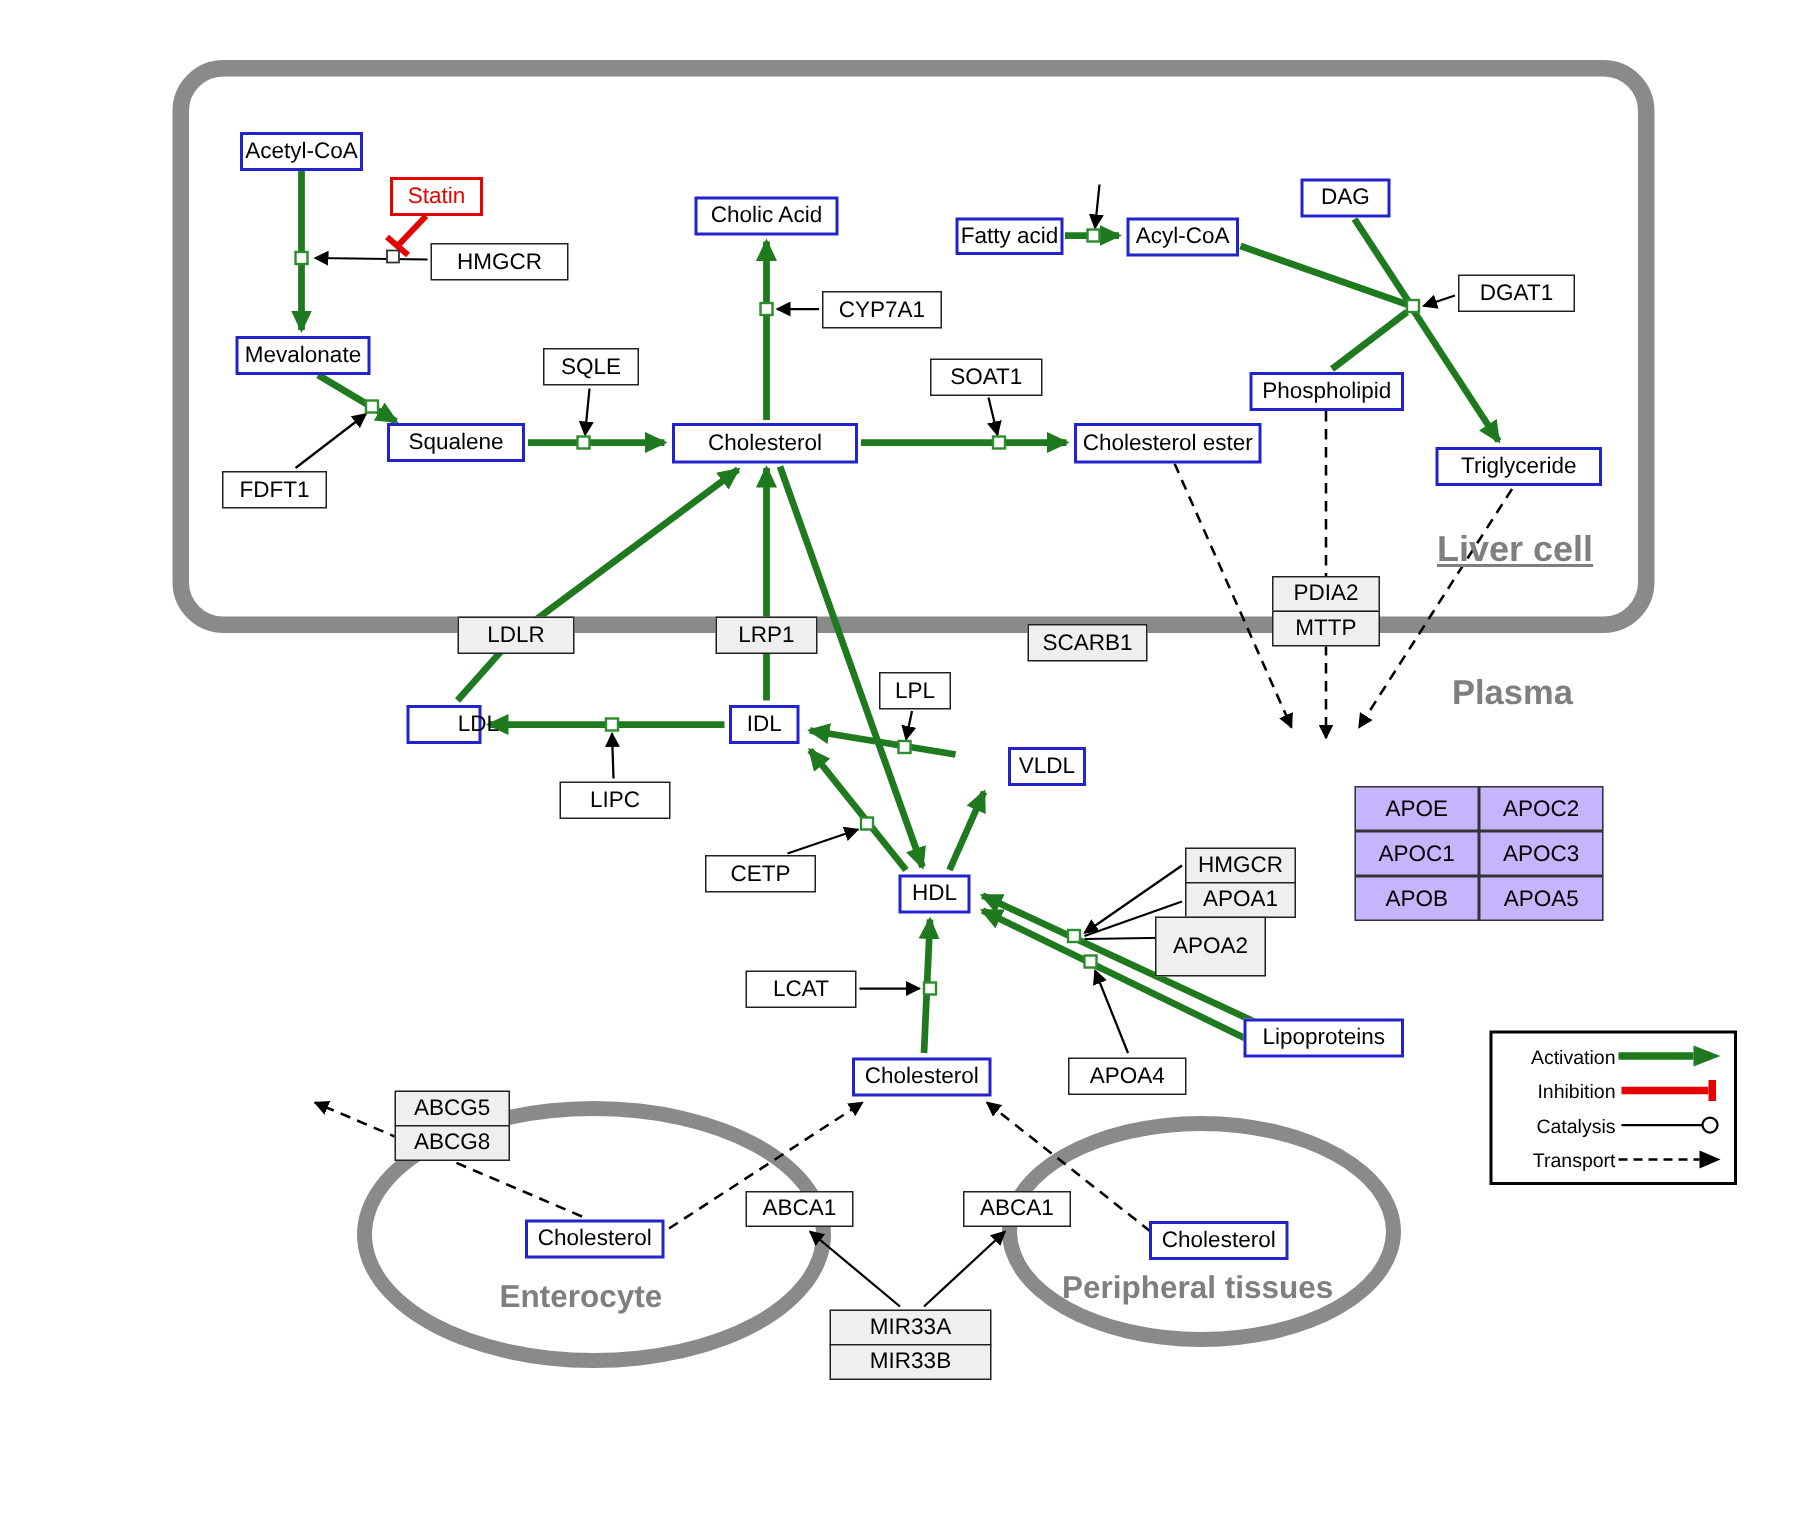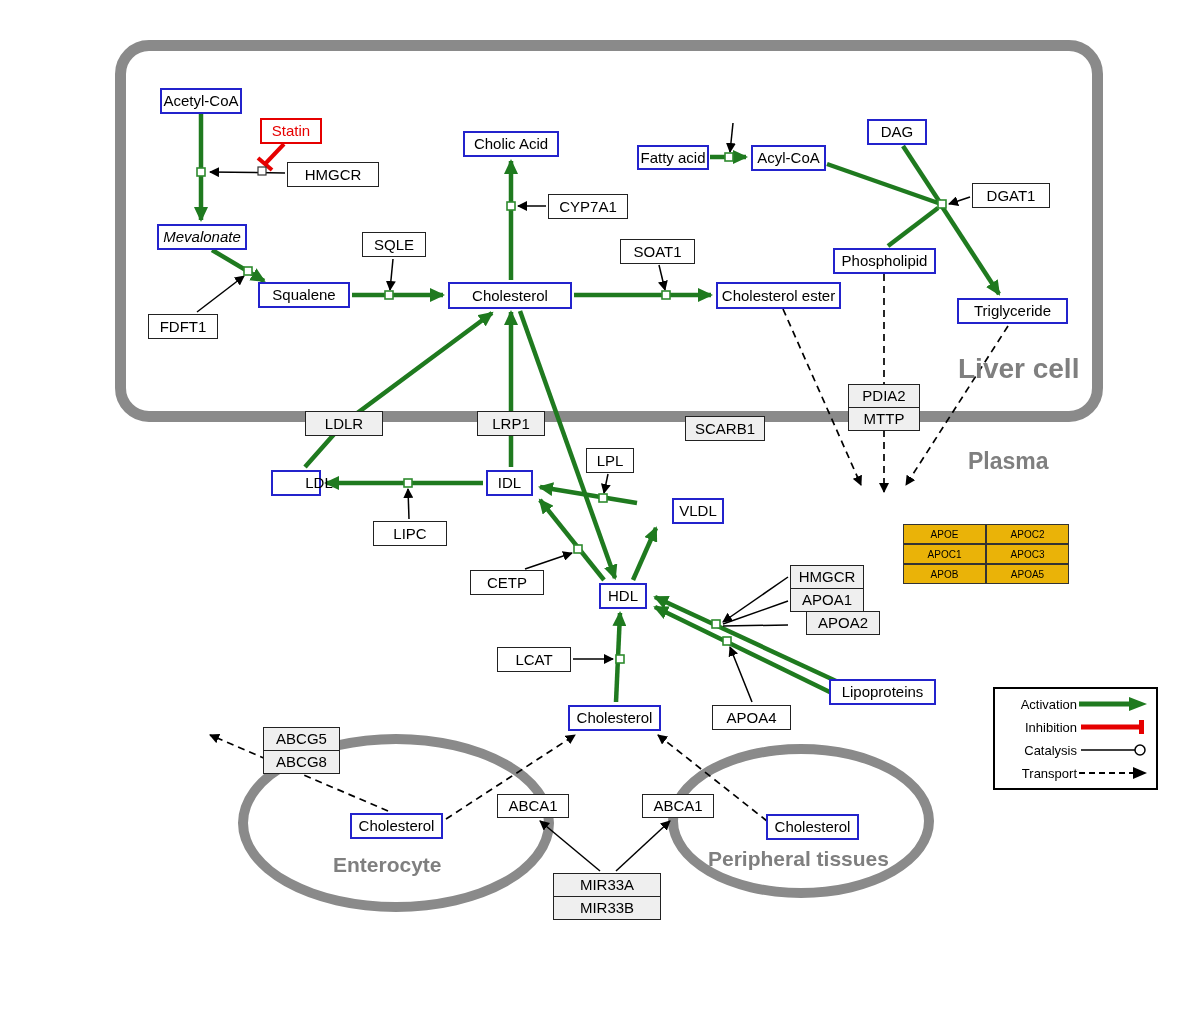--- a/index.html
+++ b/index.html
@@ -15,38 +15,38 @@
   .edges{position:absolute;left:0;top:0;z-index:2;}
   
   .node{position:absolute;z-index:3;display:flex;align-items:center;justify-content:center;
         text-align:center;background:#fff;box-sizing:border-box;font-size:15px;color:#000;line-height:1.05;}
   .met{border:2.5px solid #2323cc;}
   .gene{border:1.5px solid #222;}
   .membrane{background:#efefef;}
   .statin{border:2.5px solid #e60000;color:#e60000;}
   
   .apo{position:absolute;left:903px;top:524px;z-index:3;display:grid;grid-template-columns:83px 83px;}
-  .apo div{height:20px;border:1px solid #333;background:#eab308;display:flex;align-items:center;
-           justify-content:center;font-size:10px;box-sizing:border-box;}
+  .apo div{height:30px;border:1px solid #333;background:#c4b5fd;display:flex;align-items:center;
+           justify-content:center;font-size:15px;box-sizing:border-box;}
   
   .legend{position:absolute;left:993px;top:687px;width:165px;height:103px;border:2.5px solid #000;
           background:#fff;z-index:4;box-sizing:border-box;display:flex;flex-direction:column;justify-content:space-evenly;}
   .legend-row{display:flex;align-items:center;justify-content:flex-end;padding:0 7px;}
   .legend-row span{font-size:13px;color:#000;}
 </style>
 </head>
 <body>
 
 <div class="canvas">
 
   <div class="compartment liver"></div>
   <div class="compartment entero"></div>
   <div class="compartment periph"></div>
 
-  <div class="cmp-label" style="left:958px;top:353px;font-size:28px;">Liver cell</div>
+  <div class="cmp-label" style="left:958px;top:353px;font-size:24px;text-decoration:underline;">Liver cell</div>
   <div class="cmp-label" style="left:968px;top:448px;">Plasma</div>
   <div class="cmp-label" style="left:333px;top:853px;font-size:21px;">Enterocyte</div>
   <div class="cmp-label" style="left:708px;top:847px;font-size:21px;">Peripheral tissues</div>
 
   <svg class="edges" width="1200" height="1013">
     <defs>
       <marker id="ag" markerUnits="userSpaceOnUse" markerWidth="16" markerHeight="14" refX="13" refY="7" orient="auto">
         <path d="M0,0 L15,7 L0,14 z" fill="#1f7a1f"></path>
       </marker>
       <marker id="ab" markerUnits="userSpaceOnUse" markerWidth="11" markerHeight="10" refX="9" refY="5" orient="auto">
@@ -123,21 +123,21 @@
       <rect x="599" y="494" width="8" height="8"></rect>
       <rect x="574" y="545" width="8" height="8"></rect>
       <rect x="616" y="655" width="8" height="8"></rect>
       <rect x="712" y="620" width="8" height="8"></rect>
       <rect x="723" y="637" width="8" height="8"></rect>
     </g>
     <rect x="258" y="167" width="8" height="8" fill="#fff" stroke="#333" stroke-width="1.2"></rect>
   </svg>
 
   <div class="node met" style="left:160px;top:88px;width:82px;height:26px;">Acetyl-CoA</div>
-  <div class="node met" style="left:157px;top:224px;width:90px;height:26px;font-style:italic;">Mevalonate</div>
+  <div class="node met" style="left:157px;top:224px;width:90px;height:26px;">Mevalonate</div>
   <div class="node met" style="left:258px;top:282px;width:92px;height:26px;">Squalene</div>
   <div class="node met" style="left:448px;top:282px;width:124px;height:27px;">Cholesterol</div>
   <div class="node met" style="left:463px;top:131px;width:96px;height:26px;">Cholic Acid</div>
   <div class="node met" style="left:637px;top:145px;width:72px;height:25px;">Fatty acid</div>
   <div class="node met" style="left:751px;top:145px;width:75px;height:26px;">Acyl-CoA</div>
   <div class="node met" style="left:867px;top:119px;width:60px;height:26px;">DAG</div>
   <div class="node met" style="left:833px;top:248px;width:103px;height:26px;">Phospholipid</div>
   <div class="node met" style="left:716px;top:282px;width:125px;height:27px;">Cholesterol ester</div>
   <div class="node met" style="left:957px;top:298px;width:111px;height:26px;">Triglyceride</div>
   <div class="node met" style="left:271px;top:470px;width:48px;height:26px;padding-left:46px;">LDL</div>
@@ -161,21 +161,21 @@
   <div class="node gene membrane" style="left:848px;top:407px;width:72px;height:24px;">MTTP</div>
   <div class="node gene membrane" style="left:305px;top:411px;width:78px;height:25px;">LDLR</div>
   <div class="node gene membrane" style="left:477px;top:411px;width:68px;height:25px;">LRP1</div>
   <div class="node gene membrane" style="left:685px;top:416px;width:80px;height:25px;">SCARB1</div>
   <div class="node gene" style="left:586px;top:448px;width:48px;height:25px;">LPL</div>
   <div class="node gene" style="left:373px;top:521px;width:74px;height:25px;">LIPC</div>
   <div class="node gene" style="left:470px;top:570px;width:74px;height:25px;">CETP</div>
   <div class="node gene" style="left:497px;top:647px;width:74px;height:25px;">LCAT</div>
   <div class="node gene membrane" style="left:790px;top:565px;width:74px;height:24px;">HMGCR</div>
   <div class="node gene membrane" style="left:790px;top:588px;width:74px;height:24px;">APOA1</div>
-  <div class="node gene membrane" style="left:806px;top:611px;width:74px;height:24px;">APOA2</div>
+  <div class="node gene membrane" style="left:770px;top:611px;width:74px;height:40px;">APOA2</div>
   <div class="node gene" style="left:712px;top:705px;width:79px;height:25px;">APOA4</div>
   <div class="node gene membrane" style="left:263px;top:727px;width:77px;height:24px;">ABCG5</div>
   <div class="node gene membrane" style="left:263px;top:750px;width:77px;height:24px;">ABCG8</div>
   <div class="node gene" style="left:497px;top:794px;width:72px;height:24px;">ABCA1</div>
   <div class="node gene" style="left:642px;top:794px;width:72px;height:24px;">ABCA1</div>
   <div class="node gene membrane" style="left:553px;top:873px;width:108px;height:24px;">MIR33A</div>
   <div class="node gene membrane" style="left:553px;top:896px;width:108px;height:24px;">MIR33B</div>
 
   <div class="apo">
     <div>APOE</div>

